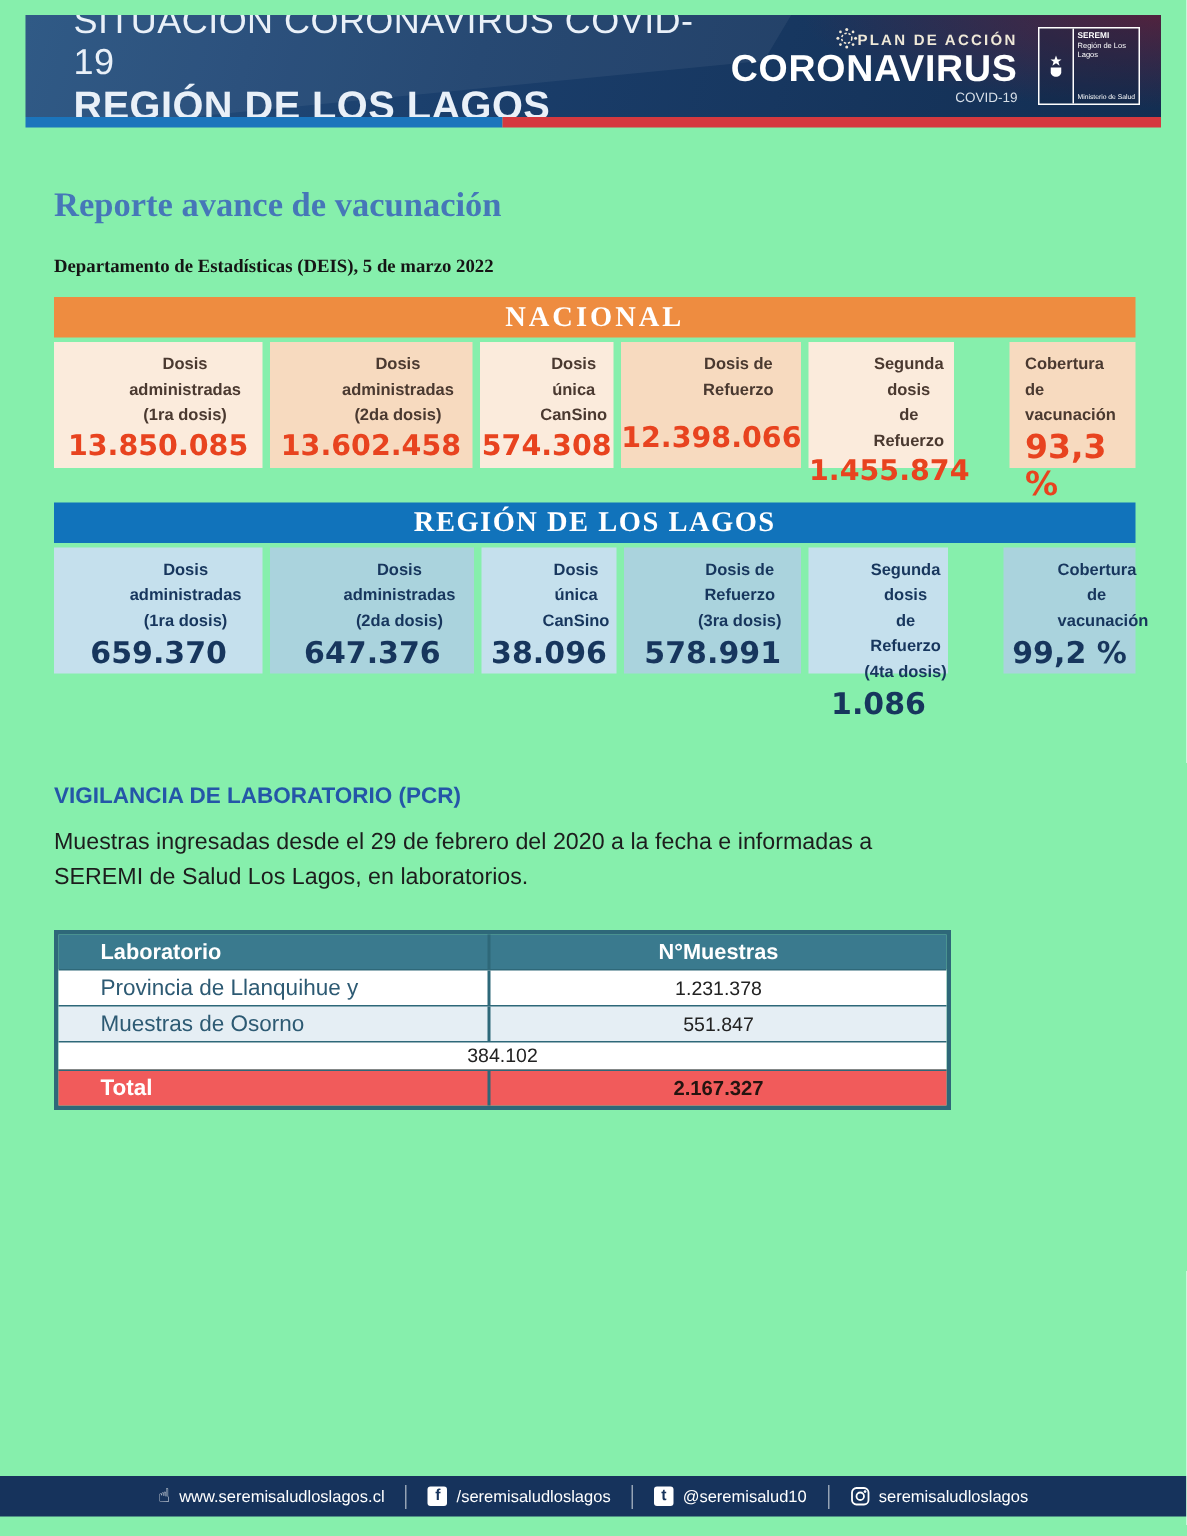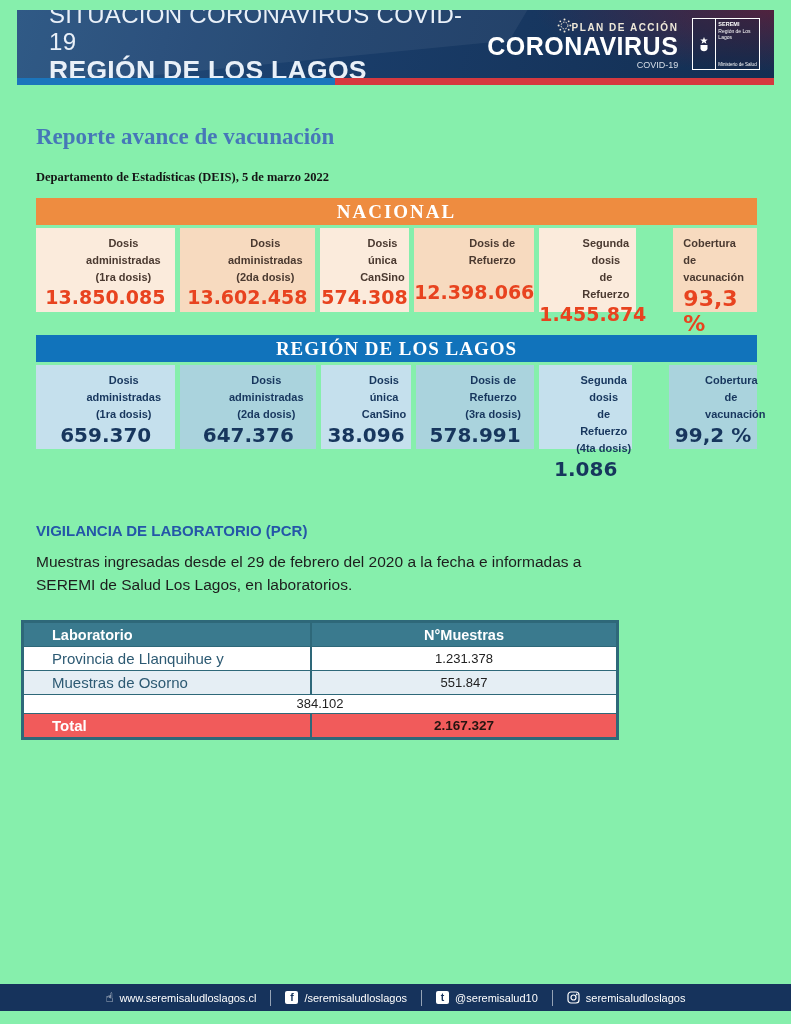--- a/index.html
+++ b/index.html
@@ -64,21 +64,21 @@
   .col-value{margin-top:auto;padding-bottom:9px;text-align:center;font-weight:bold;
      font-family:"DejaVu Sans",sans-serif;}
   .national .col-value{color:#e8431f;font-size:19px;}
   .region .col-value{color:#17365d;font-size:20px;}
   .national .c6 .col-label{text-align:left;padding-left:10px;}
   .national .c6 .col-value{text-align:left;padding-left:10px;font-size:22px;padding-bottom:6px;}
 
   
   .lab-heading{position:absolute;left:36px;top:522px;font-size:15px;font-weight:bold;color:#2456a8;}
   .lab-desc{position:absolute;left:36px;top:550px;width:584px;font-size:15.5px;color:#1d1d1d;line-height:1.5;}
-  .lab-table{position:absolute;left:21px;top:620px;width:598px;border:3px solid #2e6879;box-sizing:border-box;}
+  .lab-table{position:absolute;left:36px;top:620px;width:598px;border:3px solid #2e6879;box-sizing:border-box;}
   .lab-row{display:flex;border-top:1px solid #2e6879;background:#ffffff;}
   .lab-row:first-child{border-top:none;}
   .lc1{width:288px;box-sizing:border-box;padding:2.5px 8px 2.5px 28px;border-right:2px solid #2e6879;
        font-size:15px;color:#2d5a73;line-height:18px;}
   .lc2{flex:1;display:flex;align-items:center;justify-content:center;
        font-size:13px;color:#222222;line-height:18px;}
   .lab-head{background:#3a7a8e;}
   .lab-head .lc1,.lab-head .lc2{color:#ffffff;font-weight:bold;font-size:14.5px;}
   .lab-row.alt{background:#e5eef4;}
   .lab-total{background:#f15b5b;}

